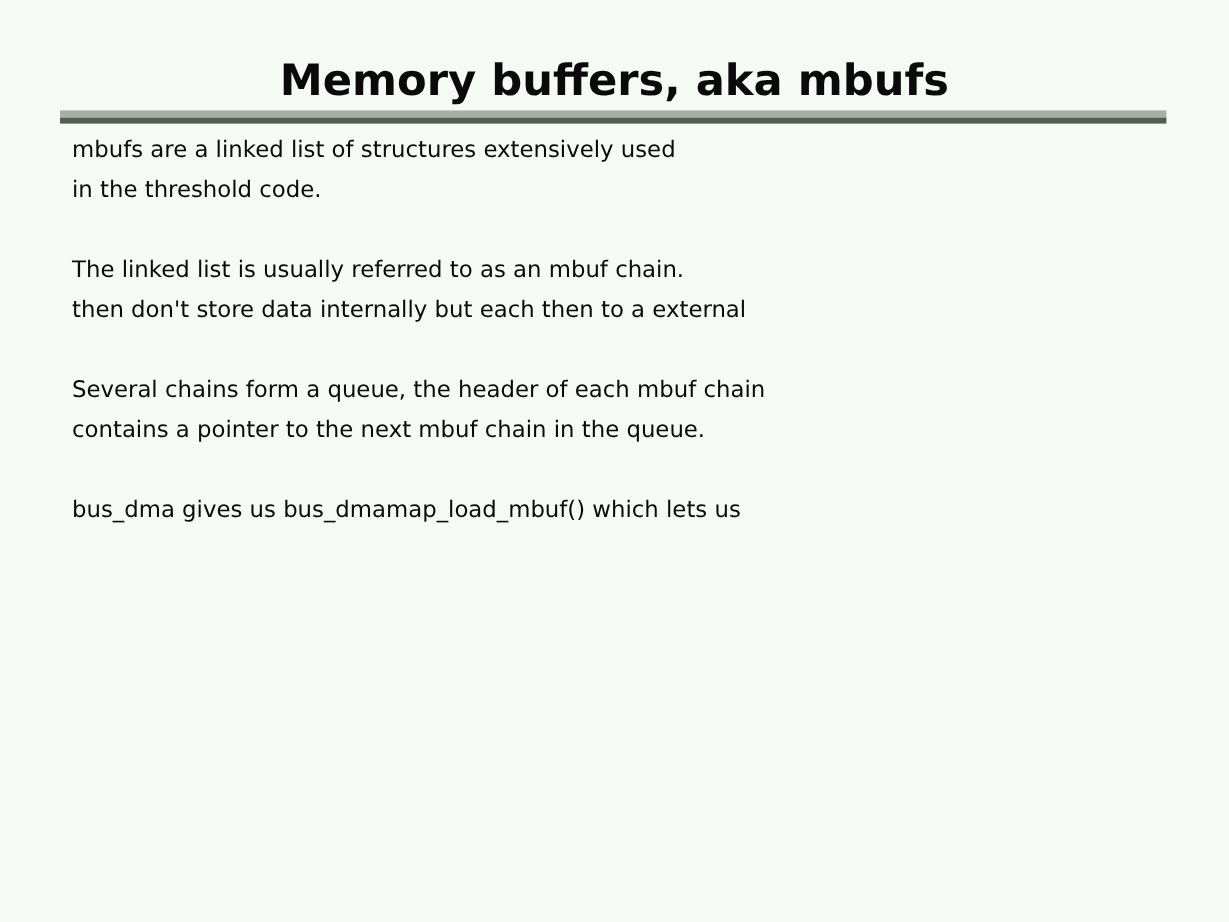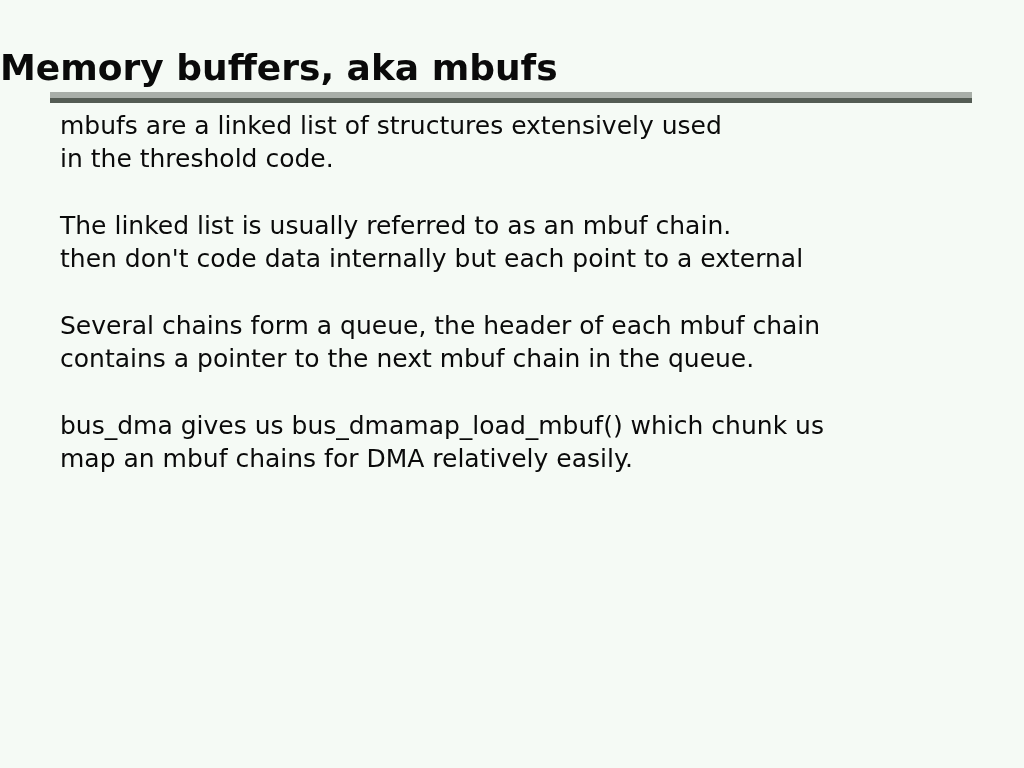--- a/index.html
+++ b/index.html
@@ -16,41 +16,42 @@
   }
   .slide {
     position: relative;
     width: 1024px;
     height: 768px;
   }
   .title {
     margin-top: 46px;
     height: 44px;
     line-height: 44px;
+    text-align: center;
     font-size: 36px;
     font-weight: bold;
     letter-spacing: 0px;
     color: #0a0a0a;
     white-space: nowrap;
   }
   .rule {
     margin: 2px 52px 0 50px; 
     height: 11px;
   }
   .rule .rule-top {
     height: 6px;
     background: #a8aea8;
   }
   .rule .rule-bottom {
     height: 5px;
     background: #545c54;
   }
   .body-text {
     margin: 6px 40px 0 60px;
-    font-size: 25px;
+    font-size: 19px;
     line-height: 33px;
   }
   .para {
     margin: 0 0 34px 0;
   }
   .para:first-child {
     margin-top: 0;
   }
   .line {
     white-space: pre;
@@ -69,25 +70,24 @@
   </div>
 
   <div class="body-text">
 
   <div class="para">
         <div class="line">mbufs are a linked list of structures extensively used</div>
         <div class="line">in the threshold code.</div>
       </div>
       <div class="para">
         <div class="line">The linked list is usually referred to as an mbuf chain.</div>
-        <div class="line">then don't code data internally but each point to a external</div>
+        <div class="line">then don't store data internally but each then to a external</div>
       </div>
       <div class="para">
         <div class="line">Several chains form a queue, the header of each mbuf chain</div>
         <div class="line">contains a pointer to the next mbuf chain in the queue.</div>
       </div>
       <div class="para">
-        <div class="line">bus_dma gives us bus_dmamap_load_mbuf() which chunk us</div>
-        <div class="line">map an mbuf chains for DMA relatively easily.</div>
+        <div class="line">bus_dma gives us bus_dmamap_load_mbuf() which lets us</div>
       </div>
     </div>
 
 </div>
 
 </body></html>

